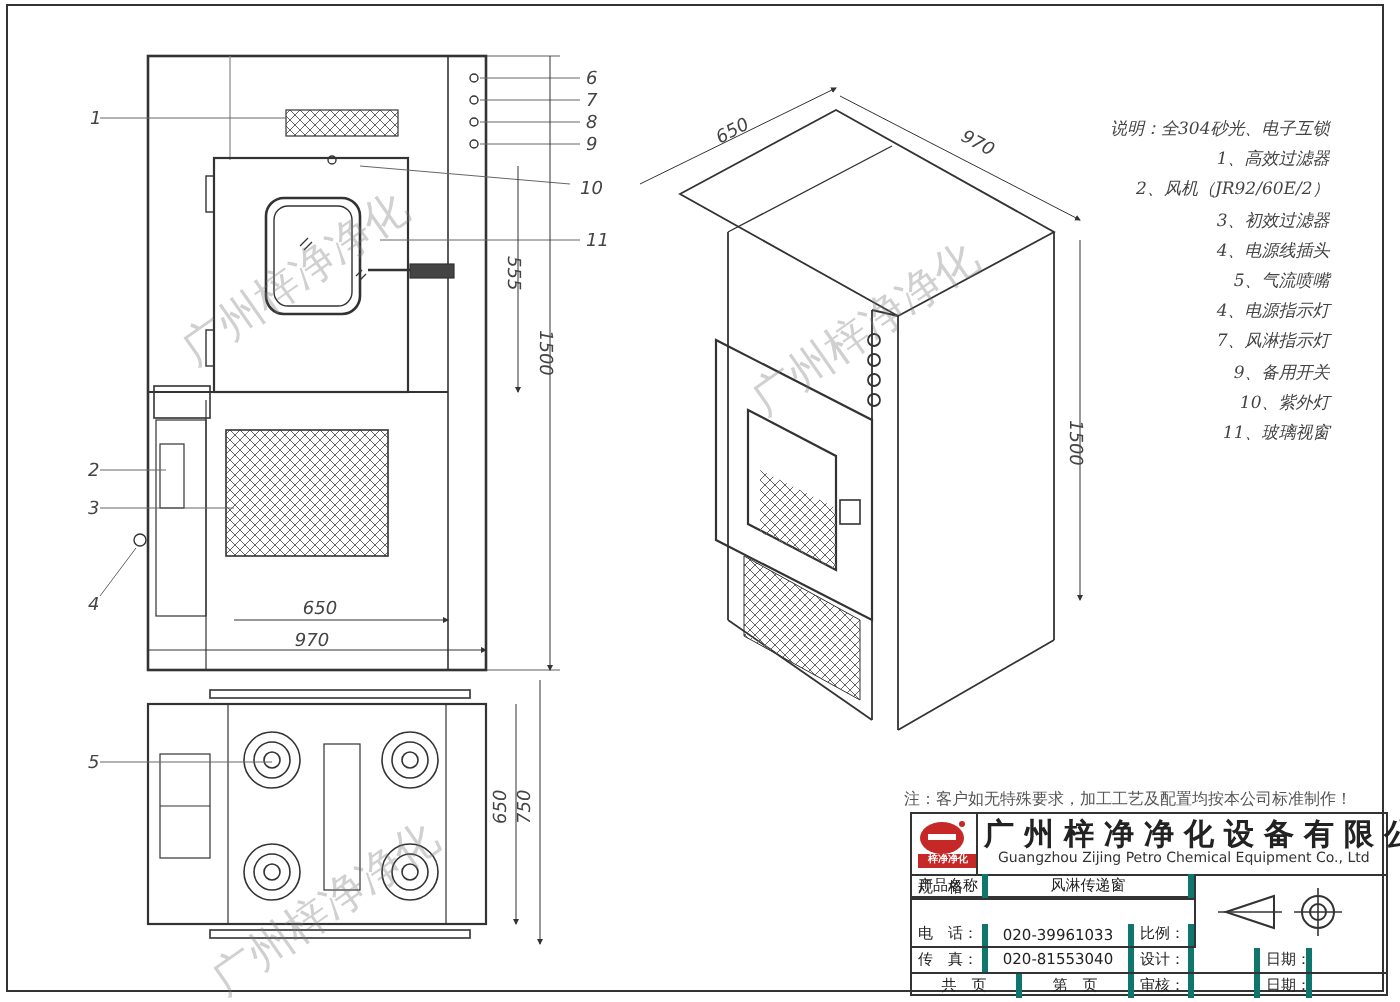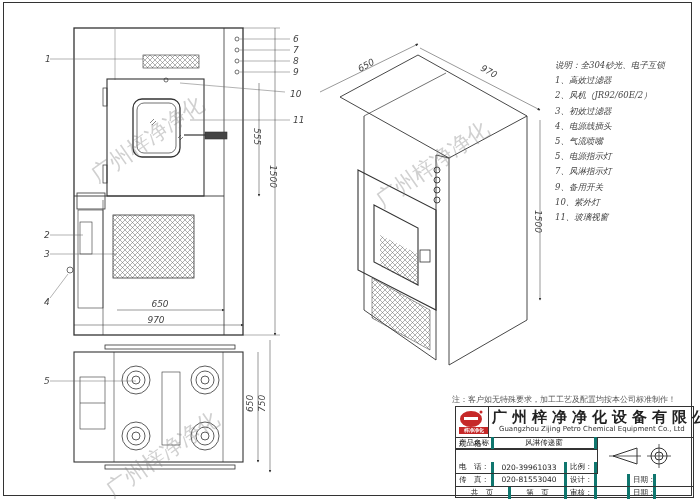--- a/index.html
+++ b/index.html
@@ -1,19 +1,19 @@
 <!DOCTYPE html>
 <html><head>
 <meta charset="utf-8">
 <style>
   html,body{margin:0;padding:0;background:#fff;}
   body{width:700px;height:501px;position:relative;overflow:hidden;font-family:"DejaVu Sans",sans-serif;color:#222;}
   .frame{position:absolute;left:3px;top:2px;width:689px;height:494px;border:1.5px solid #333;box-sizing:border-box;}
   svg.drawing{position:absolute;left:0;top:0;}
-  .legend{position:absolute;left:555px;top:58px;font-size:8.5px;line-height:15.2px;color:#444;font-family:"DejaVu Serif",serif;font-style:italic;}
+  .legend{position:absolute;left:555px;top:58px;font-size:8.5px;line-height:15.2px;color:#444;font-family:"DejaVu Serif",serif;font-style:italic;text-align:right;}
   .legend div{white-space:nowrap;}
   .note{position:absolute;left:452px;top:394px;font-size:8px;color:#555;font-family:"DejaVu Serif",serif;white-space:nowrap;}
   .tb{position:absolute;left:455px;top:406px;width:239px;height:92px;border:1.2px solid #333;box-sizing:border-box;font-size:7.5px;}
   .tb-head{position:absolute;left:0;top:0;width:100%;height:30px;border-bottom:1.2px solid #333;}
   .logo{position:absolute;left:2px;top:2px;width:26px;height:25px;}
   .logo-text{position:absolute;left:1px;bottom:0px;width:30px;font-size:5px;color:#fff;background:#c62828;text-align:center;font-weight:bold;line-height:7px;}
   .company-cn{position:absolute;left:36px;top:1px;font-size:15px;font-weight:bold;letter-spacing:5px;color:#222;white-space:nowrap;}
   .company-en{position:absolute;left:22px;top:18px;font-size:7px;color:#333;white-space:nowrap;padding-left:21px;}
   .divider-v{position:absolute;left:32px;top:0;width:1px;height:30px;background:#333;}
   .row{position:absolute;left:0;height:12.4px;border-bottom:1px solid #333;box-sizing:border-box;}
@@ -173,21 +173,21 @@
 <div class="wm" style="left:370px;top:190px;transform:rotate(-35deg);">广州梓净净化</div>
 <div class="wm" style="left:100px;top:480px;transform:rotate(-35deg);">广州梓净净化</div>
 
 <div class="legend">
   <div>说明：全304砂光、电子互锁</div>
   <div>1、高效过滤器</div>
   <div>2、风机（JR92/60E/2）</div>
   <div>3、初效过滤器</div>
   <div>4、电源线插头</div>
   <div>5、气流喷嘴</div>
-  <div>5、电源指示灯</div>
+  <div>4、电源指示灯</div>
   <div>7、风淋指示灯</div>
   <div>9、备用开关</div>
   <div>10、紫外灯</div>
   <div>11、玻璃视窗</div>
 </div>
 
 <div class="note">注：客户如无特殊要求，加工工艺及配置均按本公司标准制作！</div>
 
 <div class="tb">
   <div class="tb-head">

